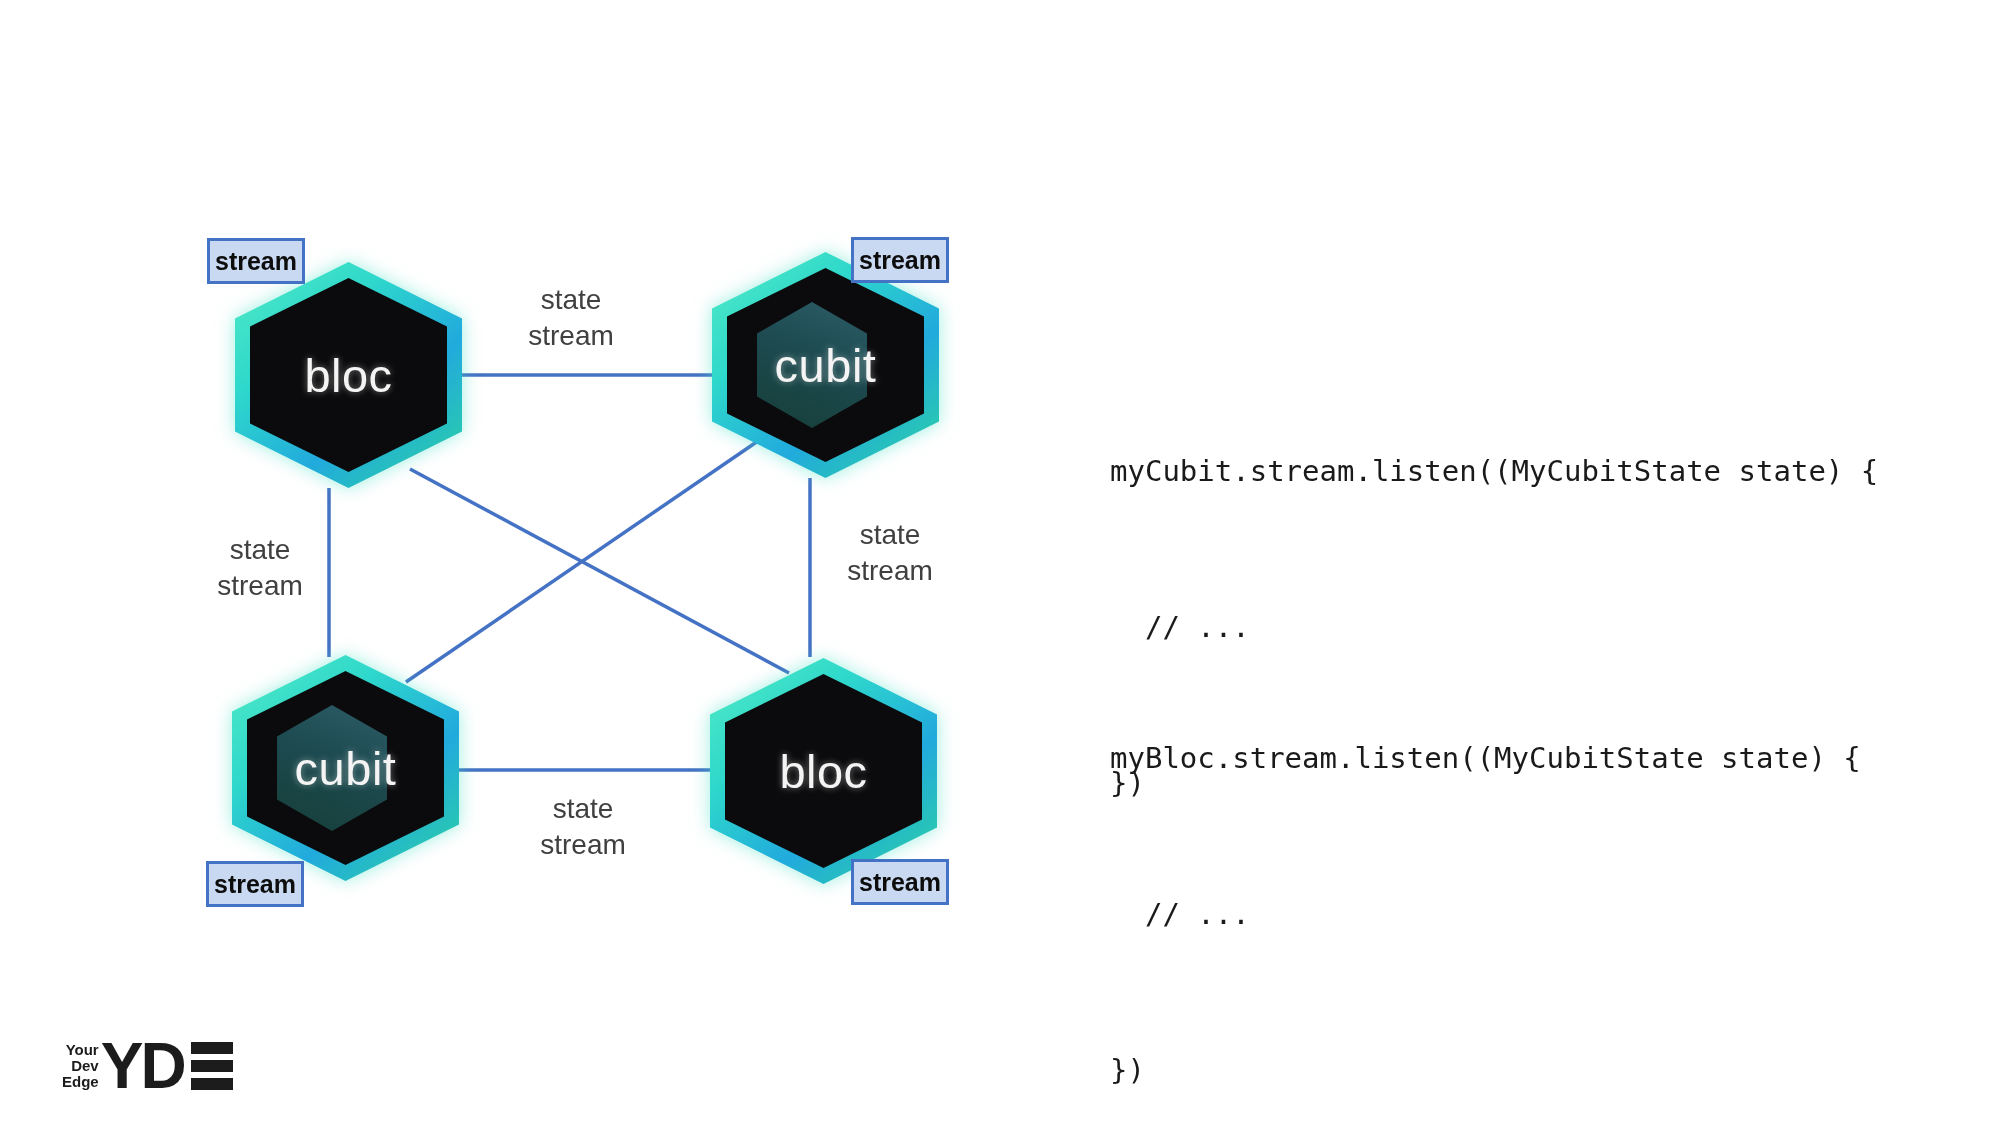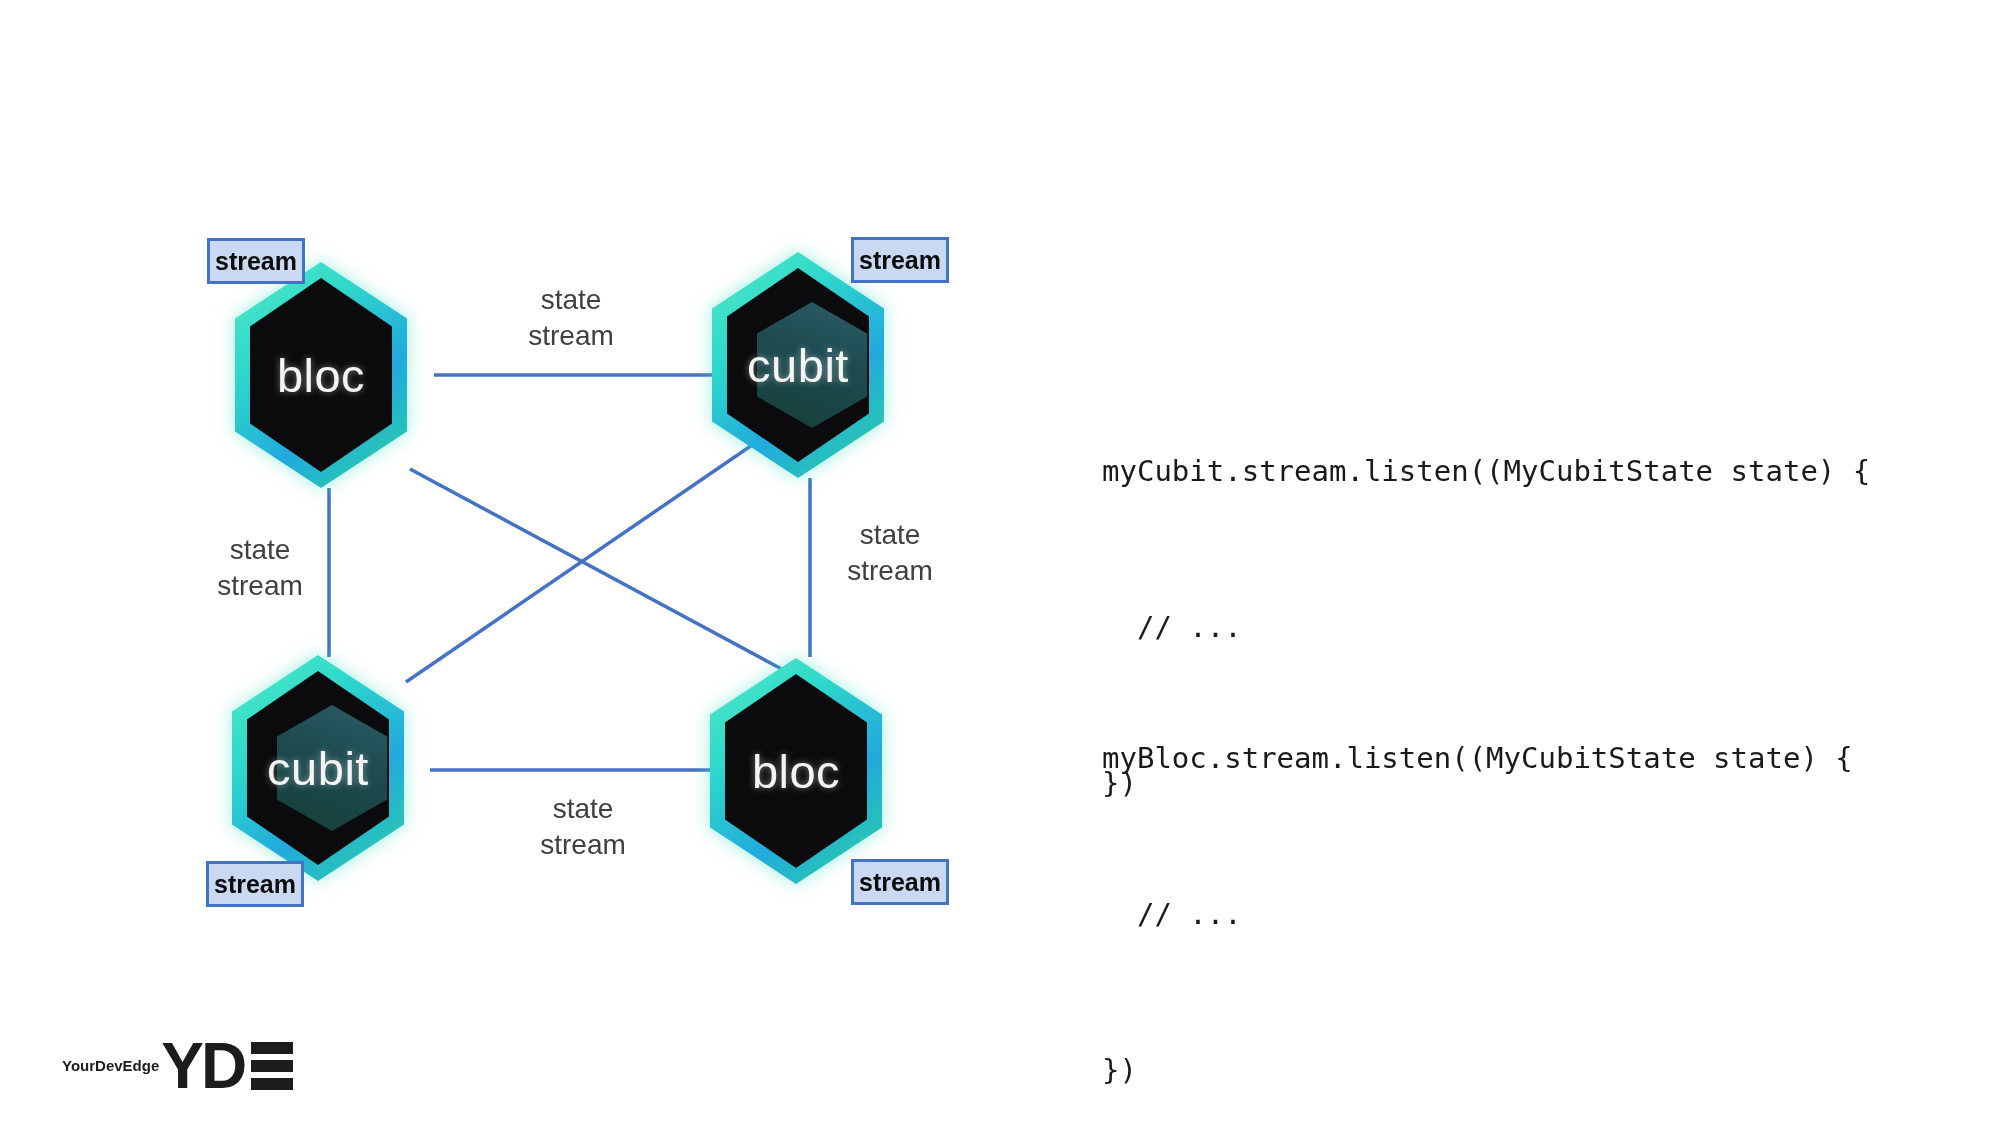--- a/index.html
+++ b/index.html
@@ -7,21 +7,21 @@
     width:2000px;height:1125px;background:#ffffff;overflow:hidden;position:relative;
     font-family:"Liberation Sans",sans-serif;
   }
   .stage{position:absolute;inset:0;width:2000px;height:1125px;}
 
   
   svg.edges{position:absolute;left:0;top:0;width:2000px;height:1125px;}
 
   
   .hex-node{
-    position:absolute;width:172px;height:226px;
+    position:absolute;width:227px;height:226px;
     filter:drop-shadow(0 0 9px rgba(64,224,195,.5));
   }
   .hex{clip-path:polygon(50% 0,100% 25%,100% 75%,50% 100%,0 75%,0 25%);}
   .hex-outer{
     position:absolute;inset:0;
     background:linear-gradient(140deg,#4fe9c5 4%,#2ed8cb 32%,#21aadd 64%,#2bd0a6 96%);
   }
   .hex-black{position:absolute;inset:16px 15px;background:#0b0b0d;}
   .hex-core{
     position:absolute;left:45px;top:50px;width:110px;height:126px;
@@ -44,27 +44,27 @@
   
   .edge-label{
     position:absolute;width:160px;text-align:center;
     font-size:28px;line-height:36px;color:#404040;
   }
 
   
   .code-block{
     position:absolute;
     font-family:"DejaVu Sans Mono","Liberation Mono",monospace;
-    font-size:29px;line-height:52px;color:#1a1a1a;white-space:pre;
+    font-size:29px;line-height:52px;color:#1a1a1a;white-space:pre;margin-left:8px;
   }
 
   
   .logo{position:absolute;left:62px;top:1040px;display:flex;align-items:center;}
   .logo-tagline{
-    display:flex;flex-direction:row;justify-content:center;text-align:right;
+    display:flex;flex-direction:column;justify-content:center;text-align:right;
     font-size:15px;line-height:16px;font-weight:bold;color:#1c1c1c;margin-right:2px;
   }
   .logo-letters{
     display:flex;align-items:center;
     font-size:64px;font-weight:800;color:#1c1c1c;letter-spacing:-3px;line-height:52px;
   }
   .logo-e{display:flex;flex-direction:column;gap:6px;margin-left:7px;}
   .logo-e .bar{width:42px;height:12px;background:#1c1c1c;}
 </style>
 </head>

